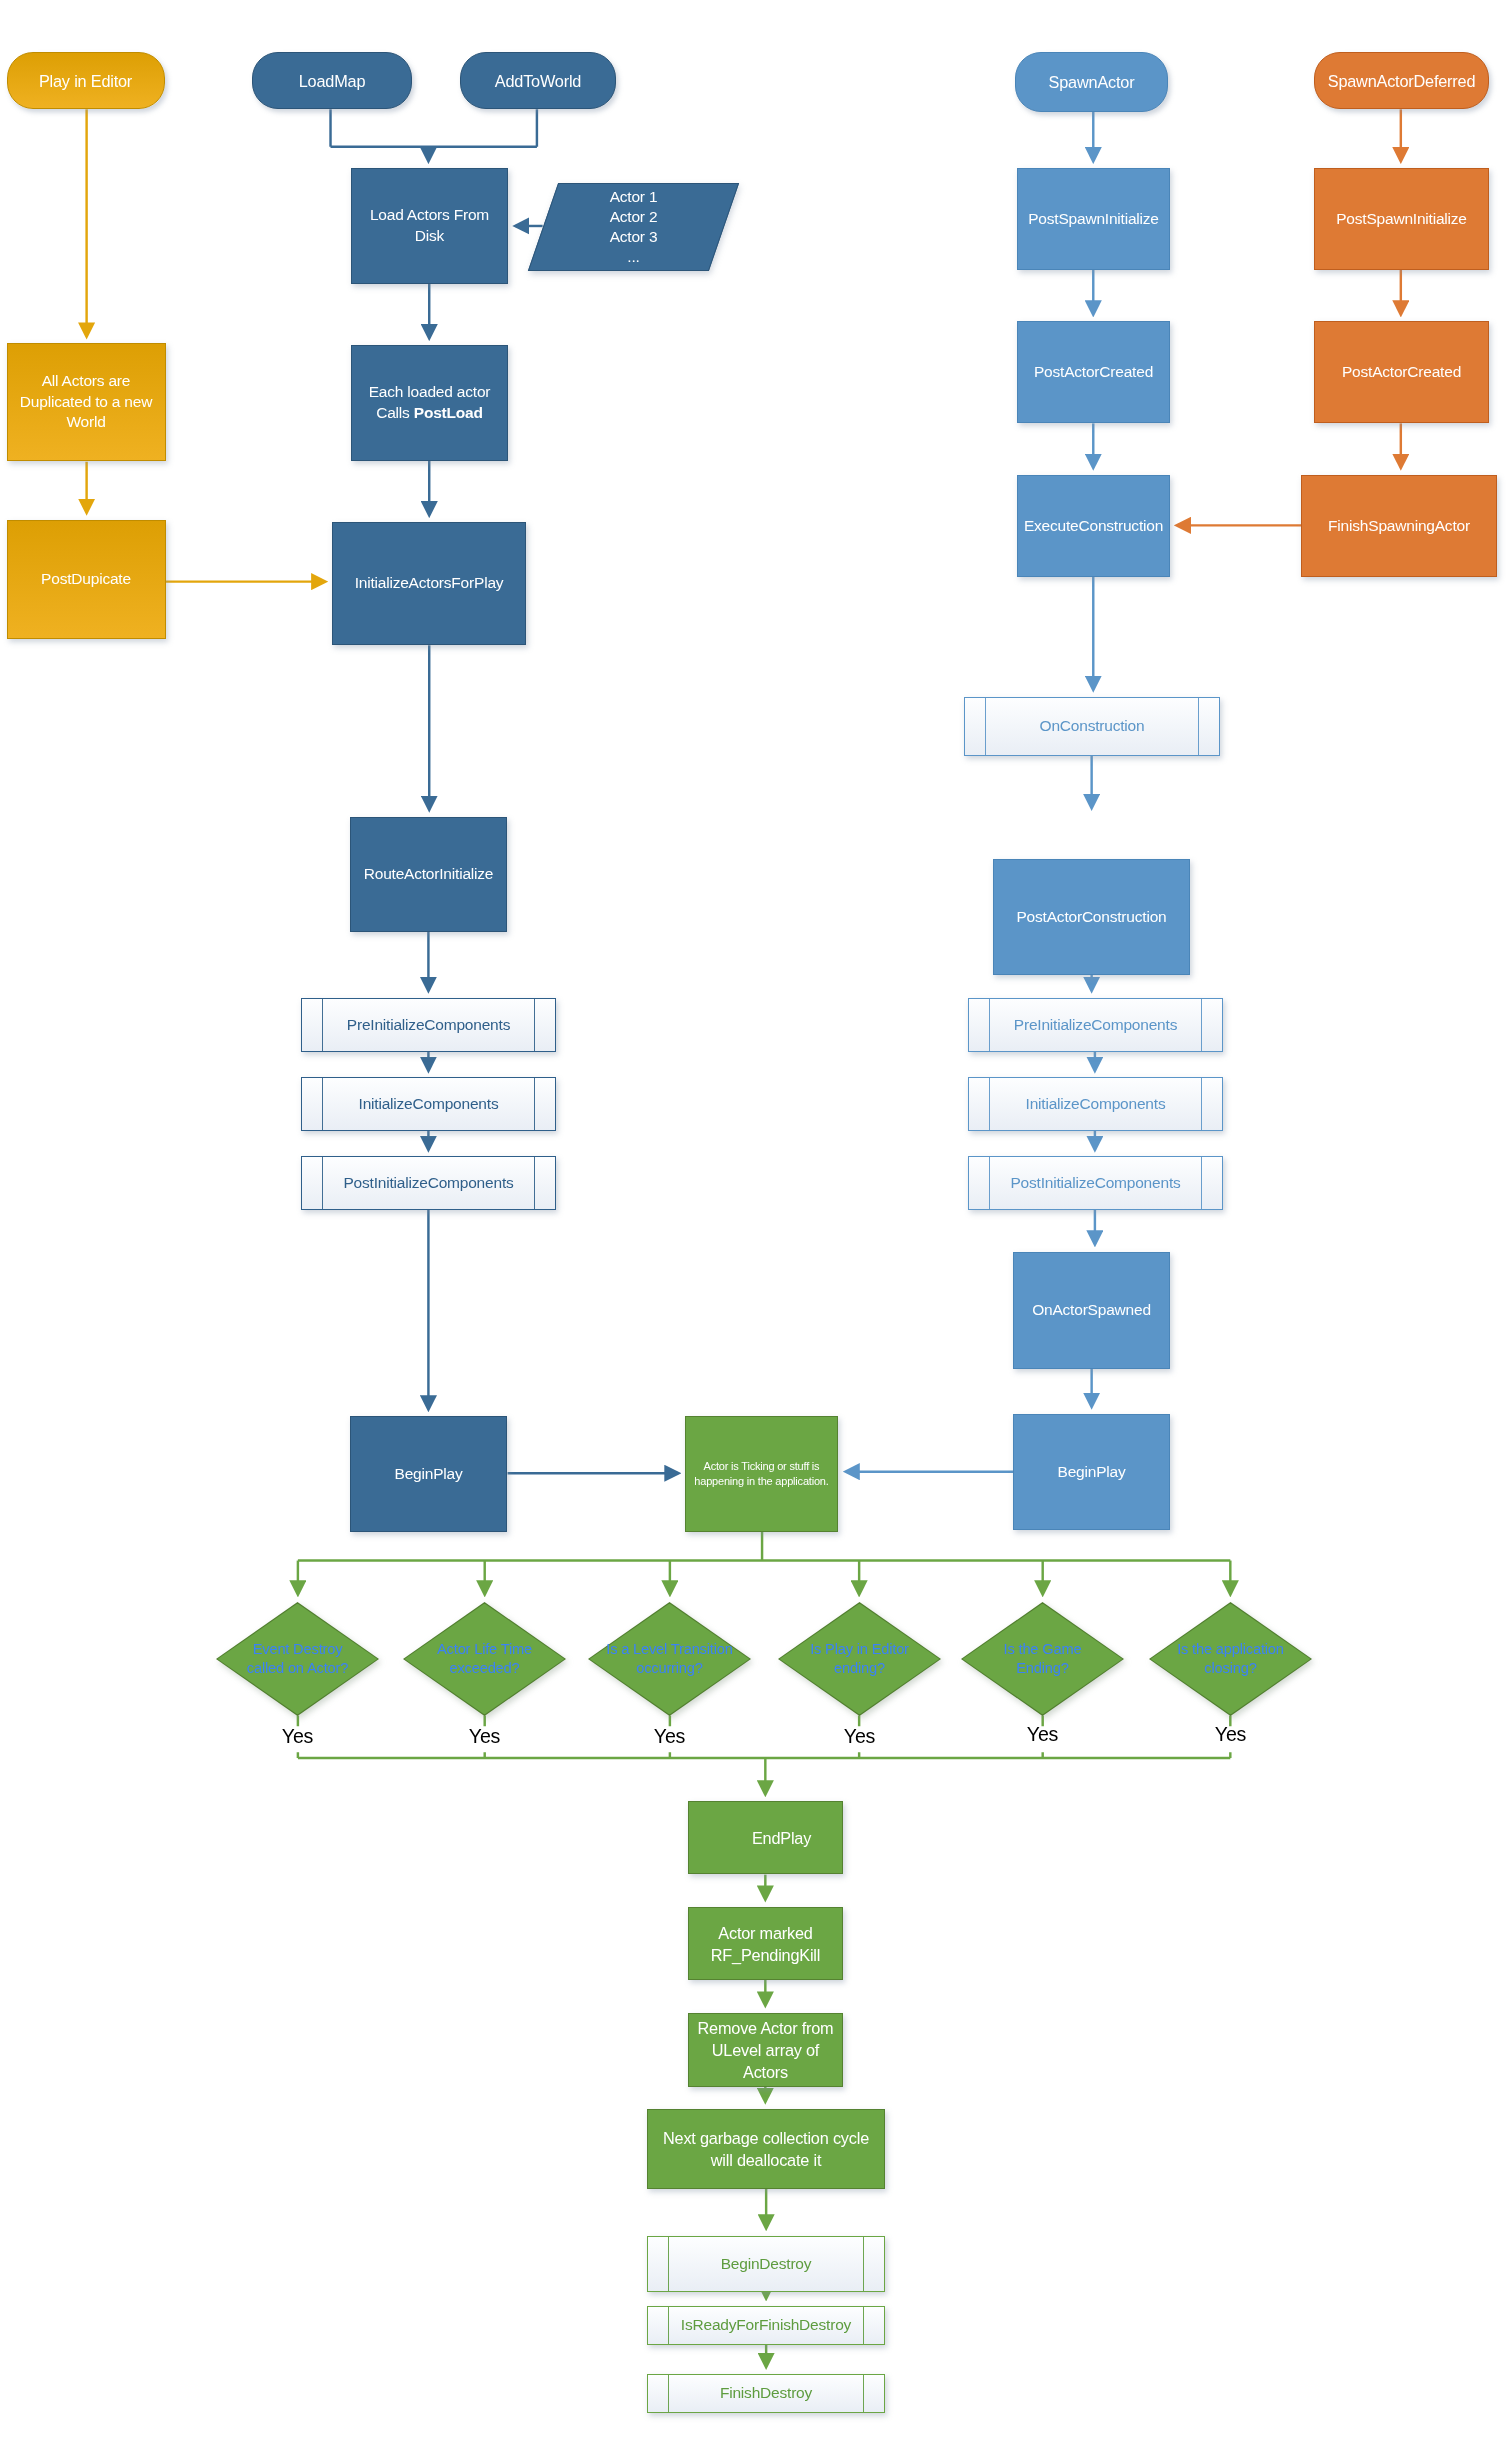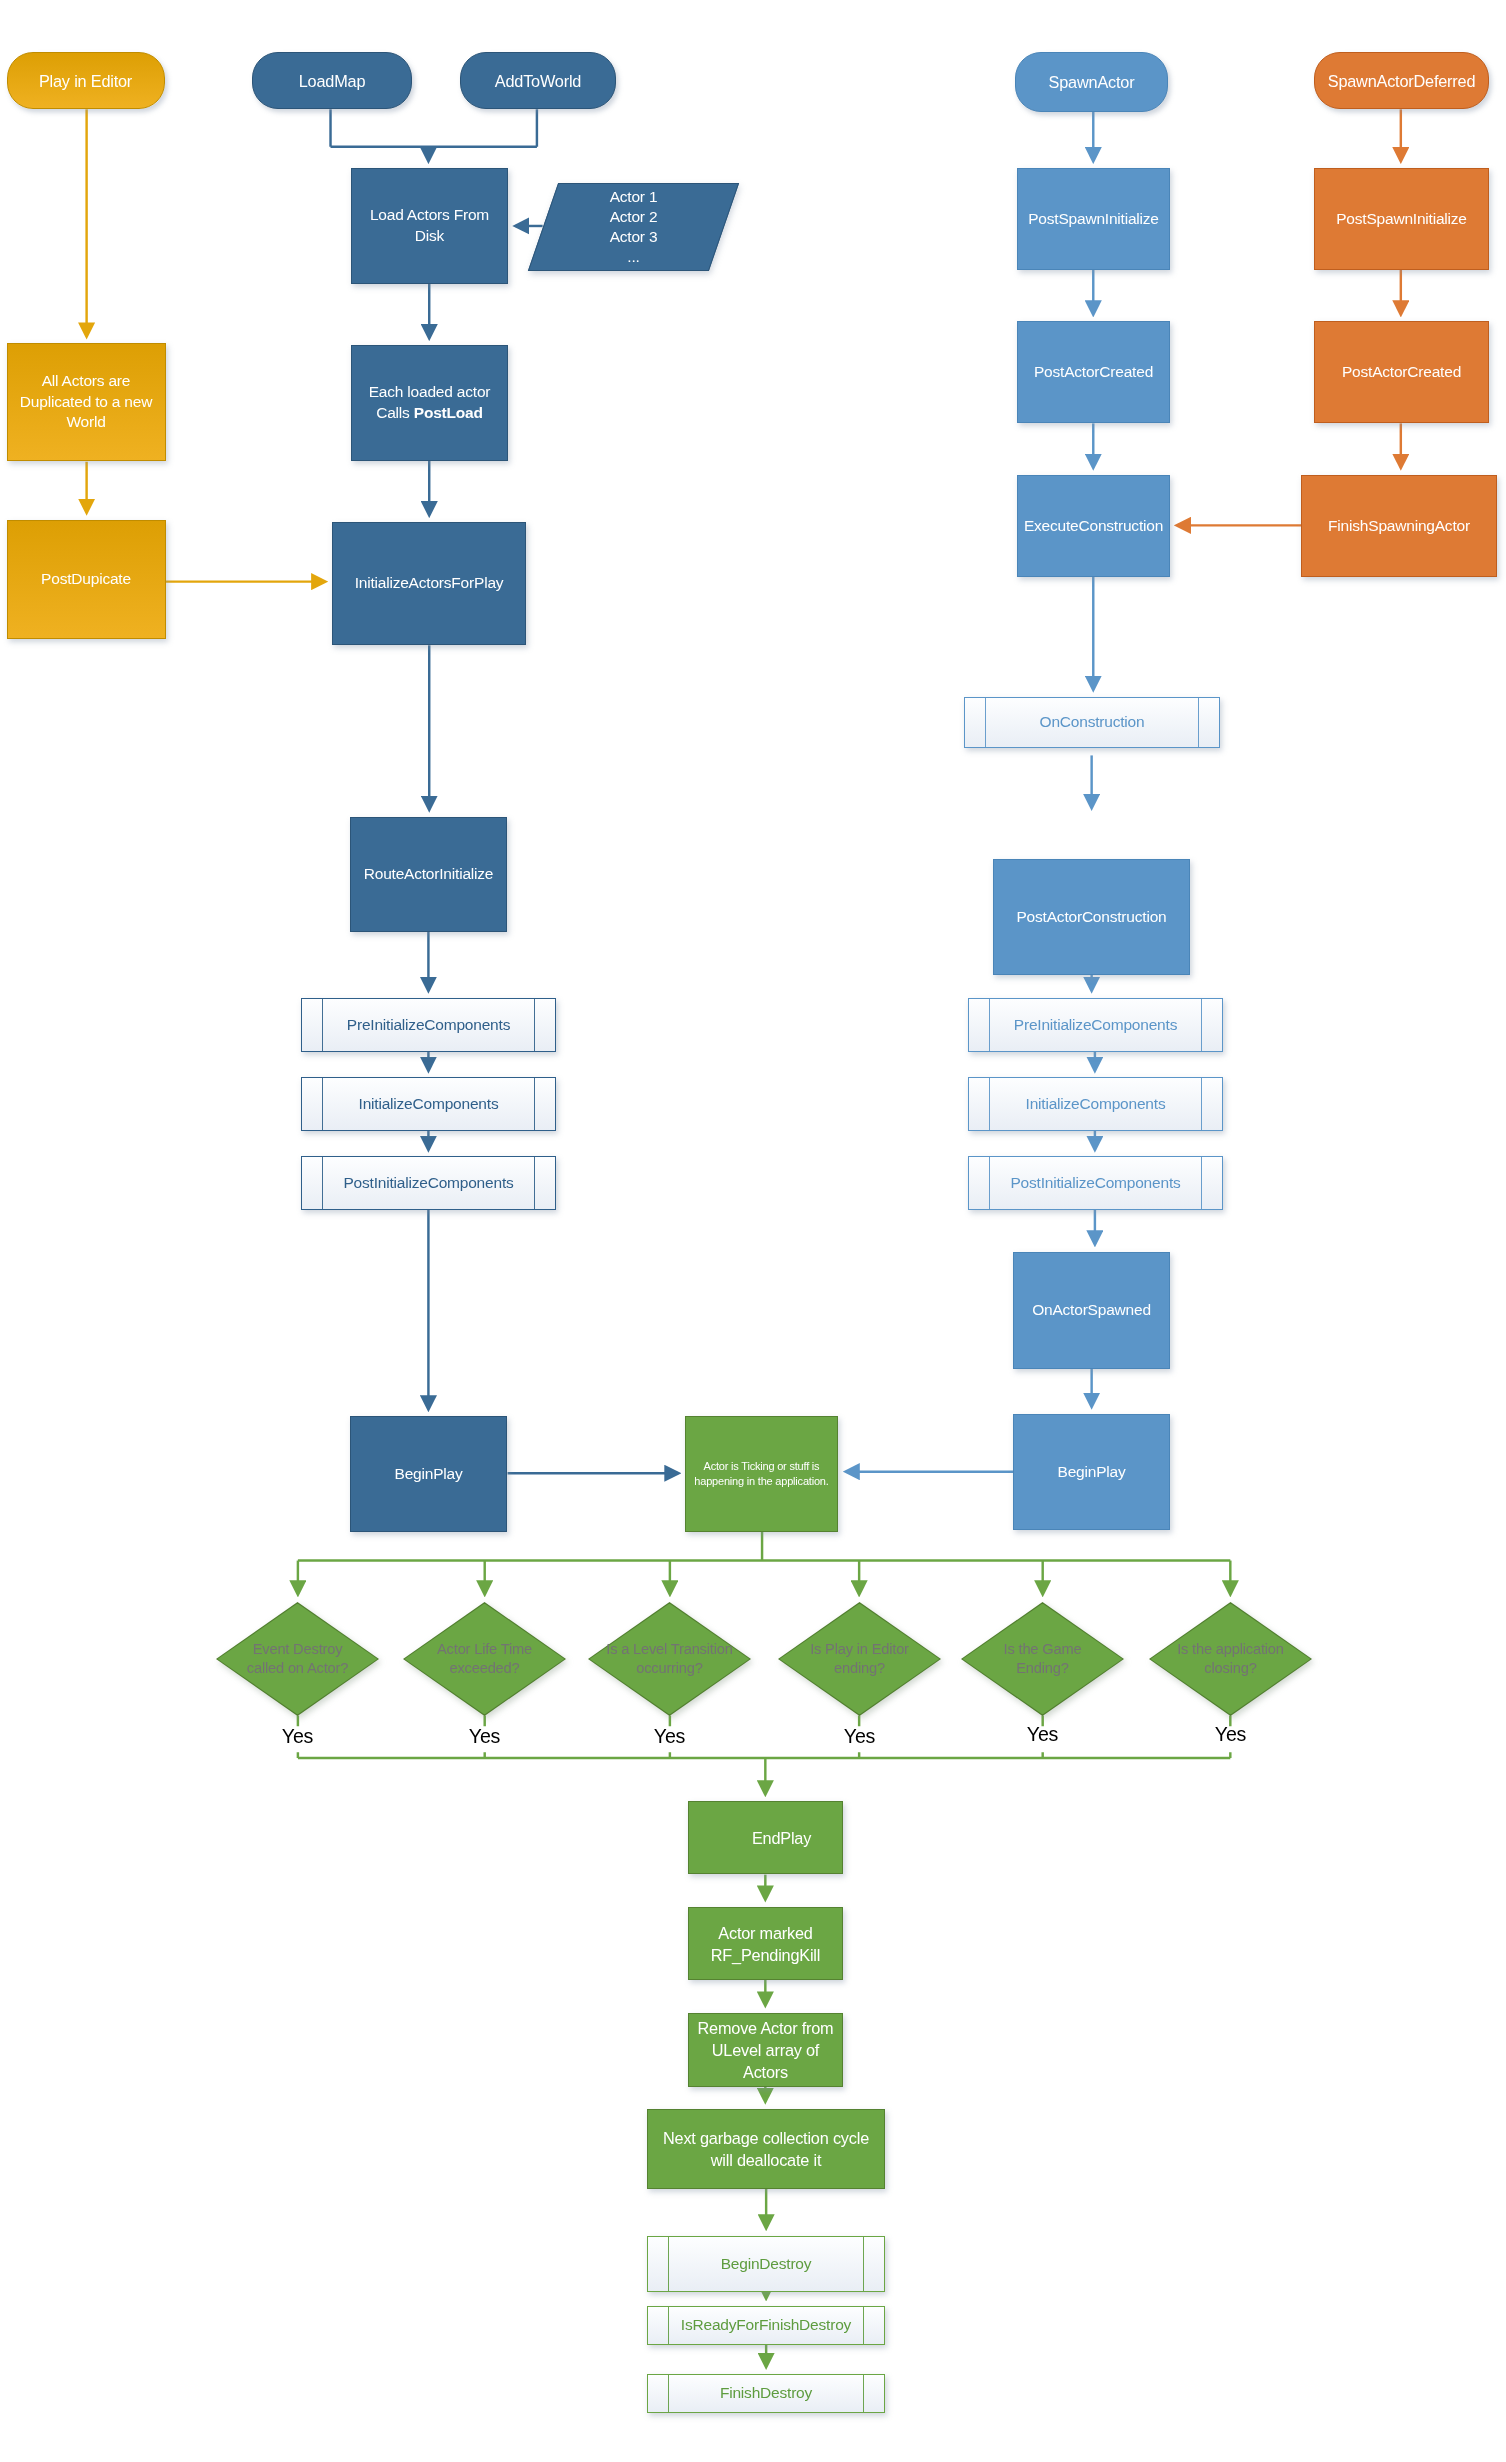--- a/index.html
+++ b/index.html
@@ -20,21 +20,21 @@
   .sub::before{left:19.6px;} .sub::after{right:19.6px;}
   .sub.dk{border:1.6px solid #2F5F8A;color:#2F5F8A;}
   .sub.lt{border:1.6px solid #5B95C8;color:#5B95C8;}
   .sub.gr{border:1.6px solid #6BA644;color:#5E9C3F;}
   .nowrap{white-space:nowrap;}
   .pad{padding:3.3px 8.2px;}
   .diamond{position:absolute;width:163px;height:114px;z-index:2;filter:drop-shadow(2.4px 3.3px 3.3px rgba(120,140,120,.35));}
   .d-outer{position:absolute;inset:0;background:#517E2F;clip-path:polygon(50% 0,100% 50%,50% 100%,0 50%);}
   .d-inner{position:absolute;inset:1.6px;background:#6BA644;clip-path:polygon(50% 0,100% 50%,50% 100%,0 50%);}
   .d-label{position:absolute;inset:0;display:flex;align-items:center;justify-content:center;
-           text-align:center;color:#737373;font-size:14.7px;line-height:1.3;padding:0 18px;}
+           text-align:center;color:#3b82f6;font-size:14.7px;line-height:1.3;padding:0 18px;}
   .yes{position:absolute;width:65px;text-align:center;color:#000000;font-size:19.6px;z-index:2;}
   .para{position:absolute;left:543px;top:183px;width:181px;height:88px;z-index:2;}
   .p-shape{position:absolute;inset:0;background:#3A6B95;border:1.6px solid #2C5578;transform:skewX(-19deg);
            box-shadow:2.4px 3.3px 5.7px rgba(130,145,165,.38);}
   .p-text{position:absolute;inset:0;display:flex;flex-direction:column;align-items:center;justify-content:center;
           color:#fff;font-size:15.5px;line-height:1.3;}
   .col{display:flex;flex-direction:column;}
 </style>
 </head>
 <body>
@@ -154,21 +154,21 @@
   <div class="node sub dk shadow" style="left:301px;top:998px;width:255px;height:54px;">PreInitializeComponents</div>
   <div class="node sub dk shadow" style="left:301px;top:1077px;width:255px;height:54px;">InitializeComponents</div>
   <div class="node sub dk shadow" style="left:301px;top:1156px;width:255px;height:54px;">PostInitializeComponents</div>
 
   <div class="node dkblue shadow" style="left:350px;top:1416px;width:157px;height:116px;">BeginPlay</div>
 
   <div class="node blue shadow nowrap" style="left:1017px;top:168px;width:153px;height:102px;">PostSpawnInitialize</div>
   <div class="node blue shadow nowrap" style="left:1017px;top:321px;width:153px;height:102px;">PostActorCreated</div>
   <div class="node blue shadow nowrap" style="left:1017px;top:475px;width:153px;height:102px;">ExecuteConstruction</div>
 
-  <div class="node sub lt shadow" style="left:964px;top:697px;width:256px;height:51px;">OnConstruction</div>
+  <div class="node sub lt shadow" style="left:964px;top:697px;width:256px;height:59px;">OnConstruction</div>
 
   <div class="node blue shadow nowrap" style="left:993px;top:859px;width:197px;height:116px;">PostActorConstruction</div>
 
   <div class="node sub lt shadow" style="left:968px;top:998px;width:255px;height:54px;">PreInitializeComponents</div>
   <div class="node sub lt shadow" style="left:968px;top:1077px;width:255px;height:54px;">InitializeComponents</div>
   <div class="node sub lt shadow" style="left:968px;top:1156px;width:255px;height:54px;">PostInitializeComponents</div>
 
   <div class="node blue shadow nowrap" style="left:1013px;top:1252px;width:157px;height:117px;">OnActorSpawned</div>
   <div class="node blue shadow" style="left:1013px;top:1414px;width:157px;height:116px;">BeginPlay</div>
 

